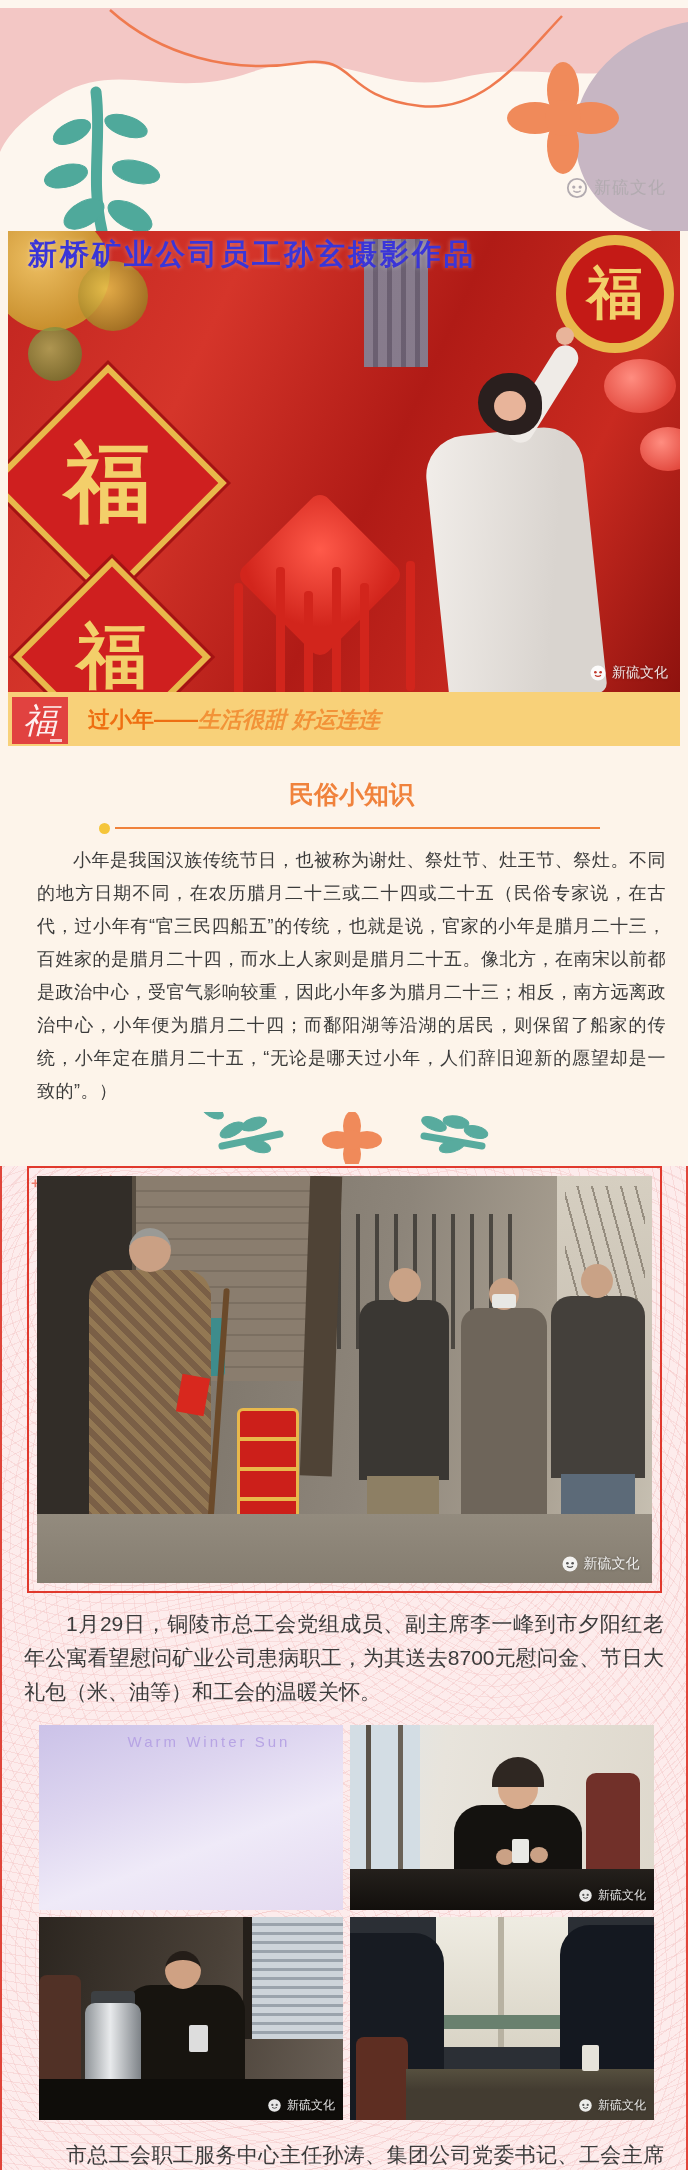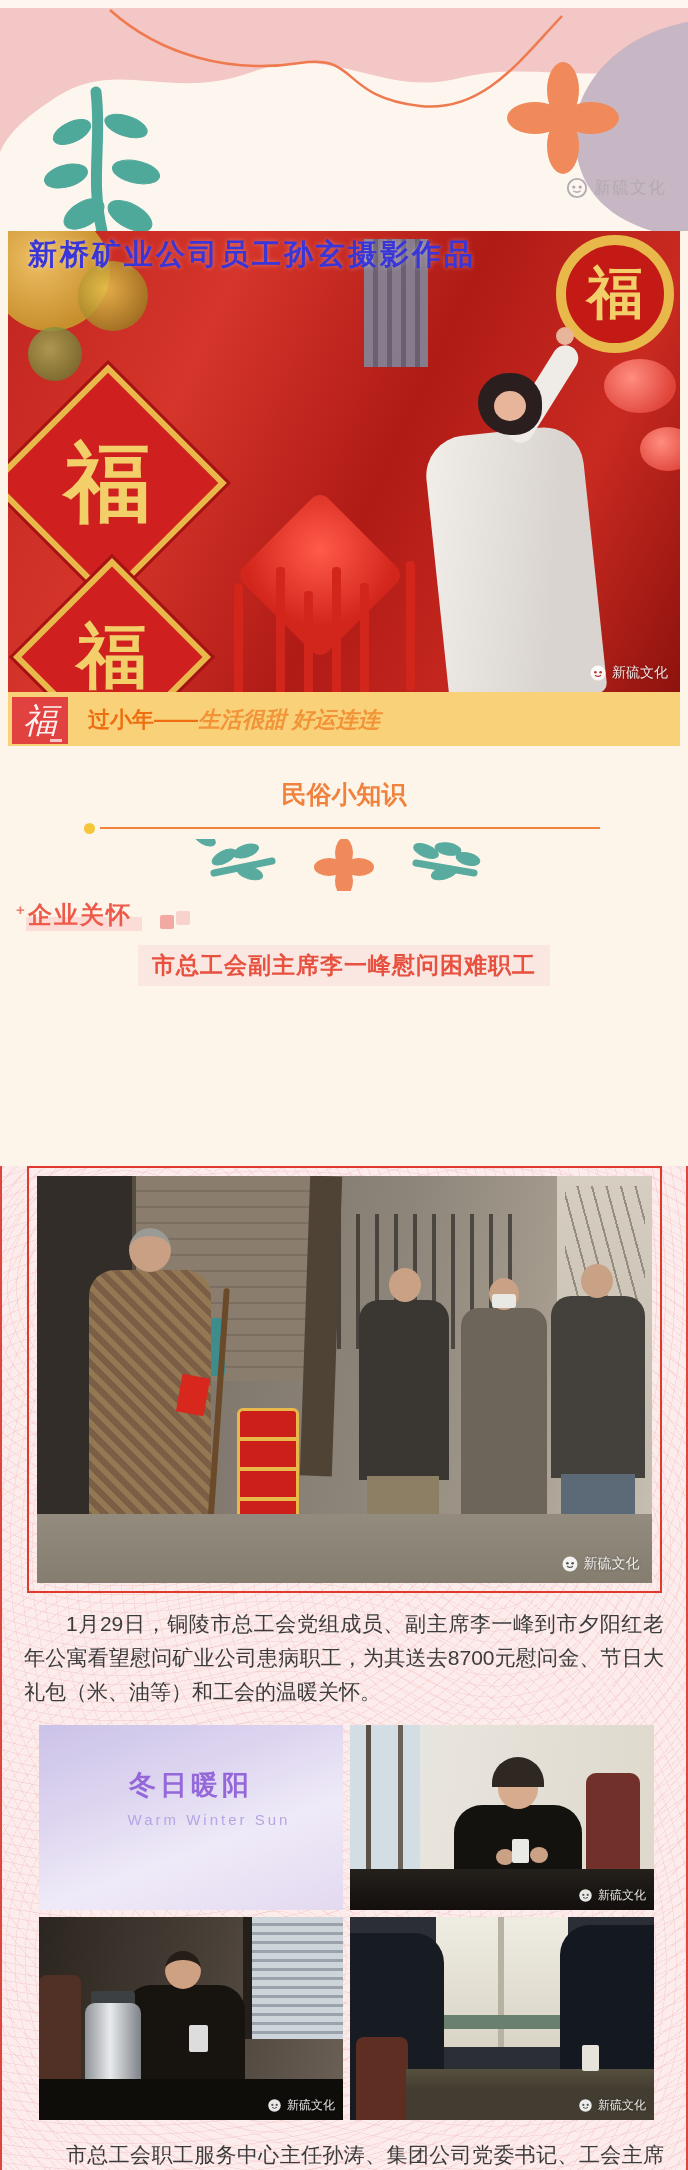--- a/index.html
+++ b/index.html
@@ -56,21 +56,21 @@
   .banner{position:relative;margin:0 8px;height:54px;background:#f8d179;}
   .fu-badge{position:absolute;left:4px;top:5px;width:56px;height:47px;background:#e14240;
             display:flex;align-items:center;justify-content:center;color:rgba(255,255,255,.92);
             font-family:"DejaVu Serif",serif;font-size:34px;font-style:italic;}
   .fu-mark{position:absolute;right:6px;bottom:2px;width:12px;height:3px;background:rgba(255,255,255,.7);}
   .banner-text{position:absolute;left:80px;top:13px;font-size:22px;font-weight:bold;white-space:nowrap;}
   .banner-strong{color:#ee6f12;}
   .banner-rest{color:#f29338;font-style:italic;}
 
   
-  .content1{position:relative;height:404px;}
+  .content1{position:relative;height:404px;margin-left:15px;}
   .folk-title{padding-top:32px;text-align:center;font-size:25px;font-weight:bold;color:#f0823c;}
   .folk-underline{position:relative;margin:12px 84px 0 84px;height:12px;}
   .folk-dot{position:absolute;left:0;top:0;width:11px;height:11px;border-radius:50%;background:#f5c53a;}
   .folk-line{position:absolute;left:16px;right:4px;top:4px;border-top:2px solid #f0823c;}
   .folk-body{margin:9px 22px 0 22px;font-size:18px;line-height:33px;text-align:justify;
              text-indent:2em;color:#3b3b3b;letter-spacing:.5px;}
   .leaf-divider{display:block;margin:4px auto 0 auto;}
 
   .care-row{position:relative;margin:8px 0 0 14px;height:34px;}
   .care-plus{position:absolute;left:2px;top:2px;color:#ee7a6a;font-size:15px;font-weight:bold;}
@@ -278,20 +278,21 @@
       <span class="banner-strong">过小年——</span><span class="banner-rest">生活很甜  好运连连</span>
     </div>
   </div>
 
   <div class="content1">
     <div class="folk-title">民俗小知识</div>
     <div class="folk-underline">
       <span class="folk-dot"></span>
       <span class="folk-line"></span>
     </div>
+    <p class="folk-body">小年是我国汉族传统节日，也被称为谢灶、祭灶节、灶王节、祭灶。不同的地方日期不同，在农历腊月二十三或二十四或二十五（民俗专家说，在古代，过小年有“官三民四船五”的传统，也就是说，官家的小年是腊月二十三，百姓家的是腊月二十四，而水上人家则是腊月二十五。像北方，在南宋以前都是政治中心，受官气影响较重，因此小年多为腊月二十三；相反，南方远离政治中心，小年便为腊月二十四；而鄱阳湖等沿湖的居民，则保留了船家的传统，小年定在腊月二十五，“无论是哪天过小年，人们辞旧迎新的愿望却是一致的”。）</p>
 
     <svg class="leaf-divider" width="300" height="52" viewBox="0 0 300 52">
       <g fill="#58ab9e" stroke="#58ab9e">
         <path d="M20,34 L78,22" stroke-width="7" stroke-linecap="round"></path>
         <ellipse cx="30" cy="18" rx="13" ry="6" transform="rotate(-28 30 18)"></ellipse>
         <ellipse cx="52" cy="12" rx="13" ry="6" transform="rotate(-18 52 12)"></ellipse>
         <ellipse cx="56" cy="34" rx="13" ry="6" transform="rotate(16 56 34)"></ellipse>
         <ellipse cx="78,38" cy="38" rx="12" ry="6" transform="rotate(30 78 38)"></ellipse>
       </g>
       <g fill="#f08a5a">
@@ -359,21 +360,20 @@
           </span>
           <span>新硫文化</span>
         </div>
       </div>
     </div>
 
     <p class="caption">1月29日，铜陵市总工会党组成员、副主席李一峰到市夕阳红老年公寓看望慰问矿业公司患病职工，为其送去8700元慰问金、节日大礼包（米、油等）和工会的温暖关怀。</p>
 
     <div class="photo-grid row1">
       <div class="gp slide">
-        <div class="slide-title">冬日暖阳</div>
         <div class="slide-sub">Warm Winter Sun</div>
       </div>
       <div class="gp photo3r">
         <div class="abs p3-window"></div>
         <div class="abs p3-mull1"></div>
         <div class="abs p3-mull2"></div>
         <div class="abs p3-chair"></div>
         <div class="abs p3-body"></div>
         <div class="abs p3-face"></div>
         <div class="abs p3-hair"></div>

